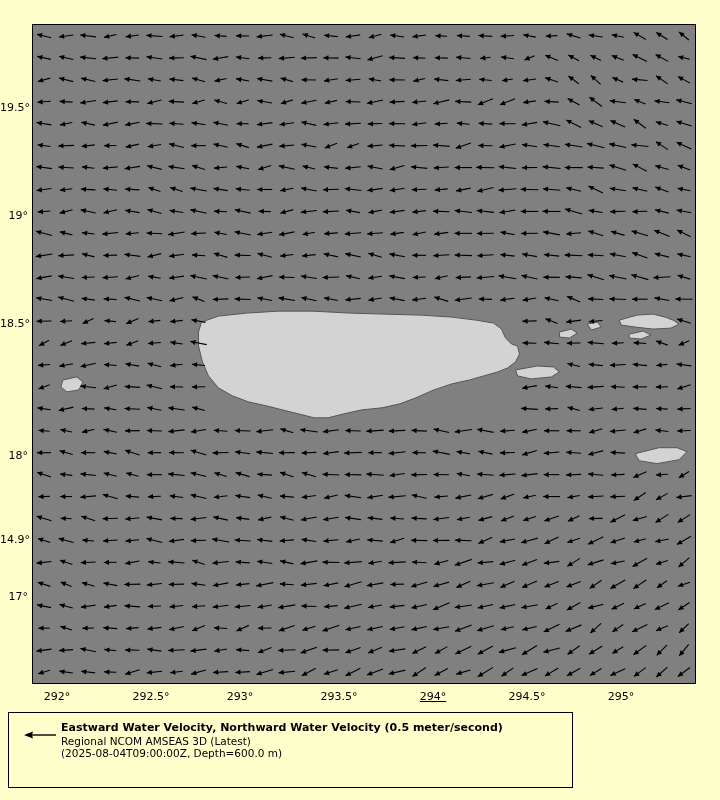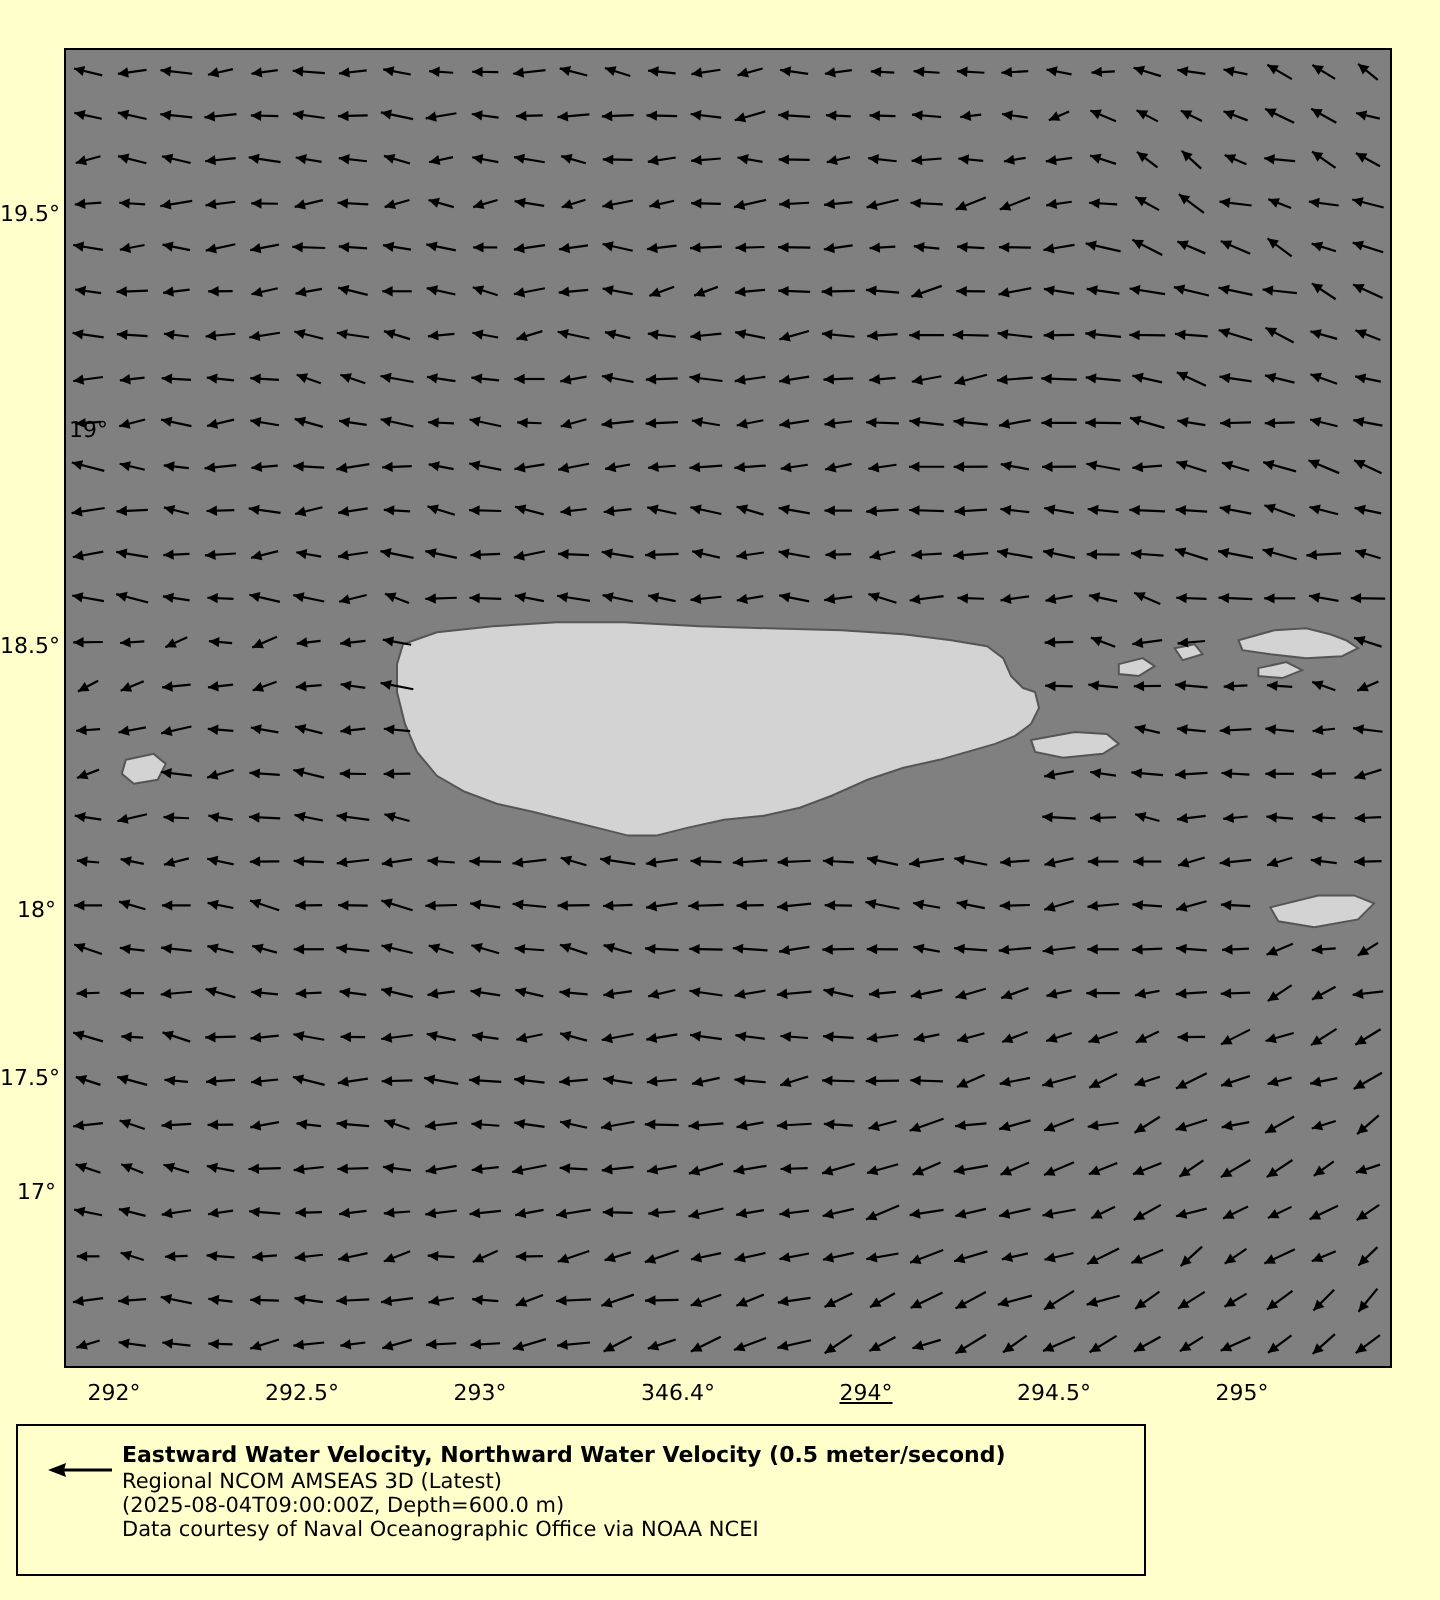--- a/index.html
+++ b/index.html
@@ -1782,38 +1782,37 @@
           <path d="M625.2,654.0 L627.3,648.6 L630.8,652.5 Z" fill="#000" stroke="none"></path>
           <line x1="659.0" y1="644.5" x2="646.8" y2="653.5"></line>
           <path d="M646.8,653.5 L649.5,648.3 L652.5,652.5 Z" fill="#000" stroke="none"></path>
         </g>
     </svg>
   </div>
 
   <div class="axis-label x-label" style="left:57px;">292°</div>
   <div class="axis-label x-label" style="left:151px;">292.5°</div>
   <div class="axis-label x-label" style="left:240px;">293°</div>
-  <div class="axis-label x-label" style="left:339px;">346.4°</div>
+  <div class="axis-label x-label" style="left:339px;">293.5°</div>
   <div class="axis-label x-label" style="left:433px;text-decoration:underline;">294°</div>
   <div class="axis-label x-label" style="left:527px;">294.5°</div>
   <div class="axis-label x-label" style="left:621px;">295°</div>
 
   <div class="axis-label y-label" style="top:107px;">19.5°</div>
-  <div class="axis-label y-label" style="top:215px;padding-left:26px;">19°</div>
+  <div class="axis-label y-label" style="top:215px;">19°</div>
   <div class="axis-label y-label" style="top:323px;">18.5°</div>
   <div class="axis-label y-label" style="top:431px;margin-top:24px;">18°</div>
-  <div class="axis-label y-label" style="top:539px;">17.5°</div>
+  <div class="axis-label y-label" style="top:539px;">14.9°</div>
   <div class="axis-label y-label" style="top:596px;">17°</div>
 
   <div class="legend">
     <svg class="legend-arrow" viewBox="0 0 34 12">
       <line x1="33" y1="6" x2="3" y2="6" stroke="#000" stroke-width="1.4"></line>
       <path d="M 1 6 L 10 2.5 L 9 6 L 10 9.5 Z" fill="#000"></path>
     </svg>
     <div class="legend-text">
       <div class="legend-title">Eastward Water Velocity, Northward Water Velocity (0.5 meter/second)</div>
       <div class="legend-line">Regional NCOM AMSEAS 3D (Latest)</div>
       <div class="legend-line">(2025-08-04T09:00:00Z, Depth=600.0 m)</div>
-      <div class="legend-line">Data courtesy of Naval Oceanographic Office via NOAA NCEI</div>
     </div>
   </div>
 
 </div>
 
 </body></html>

